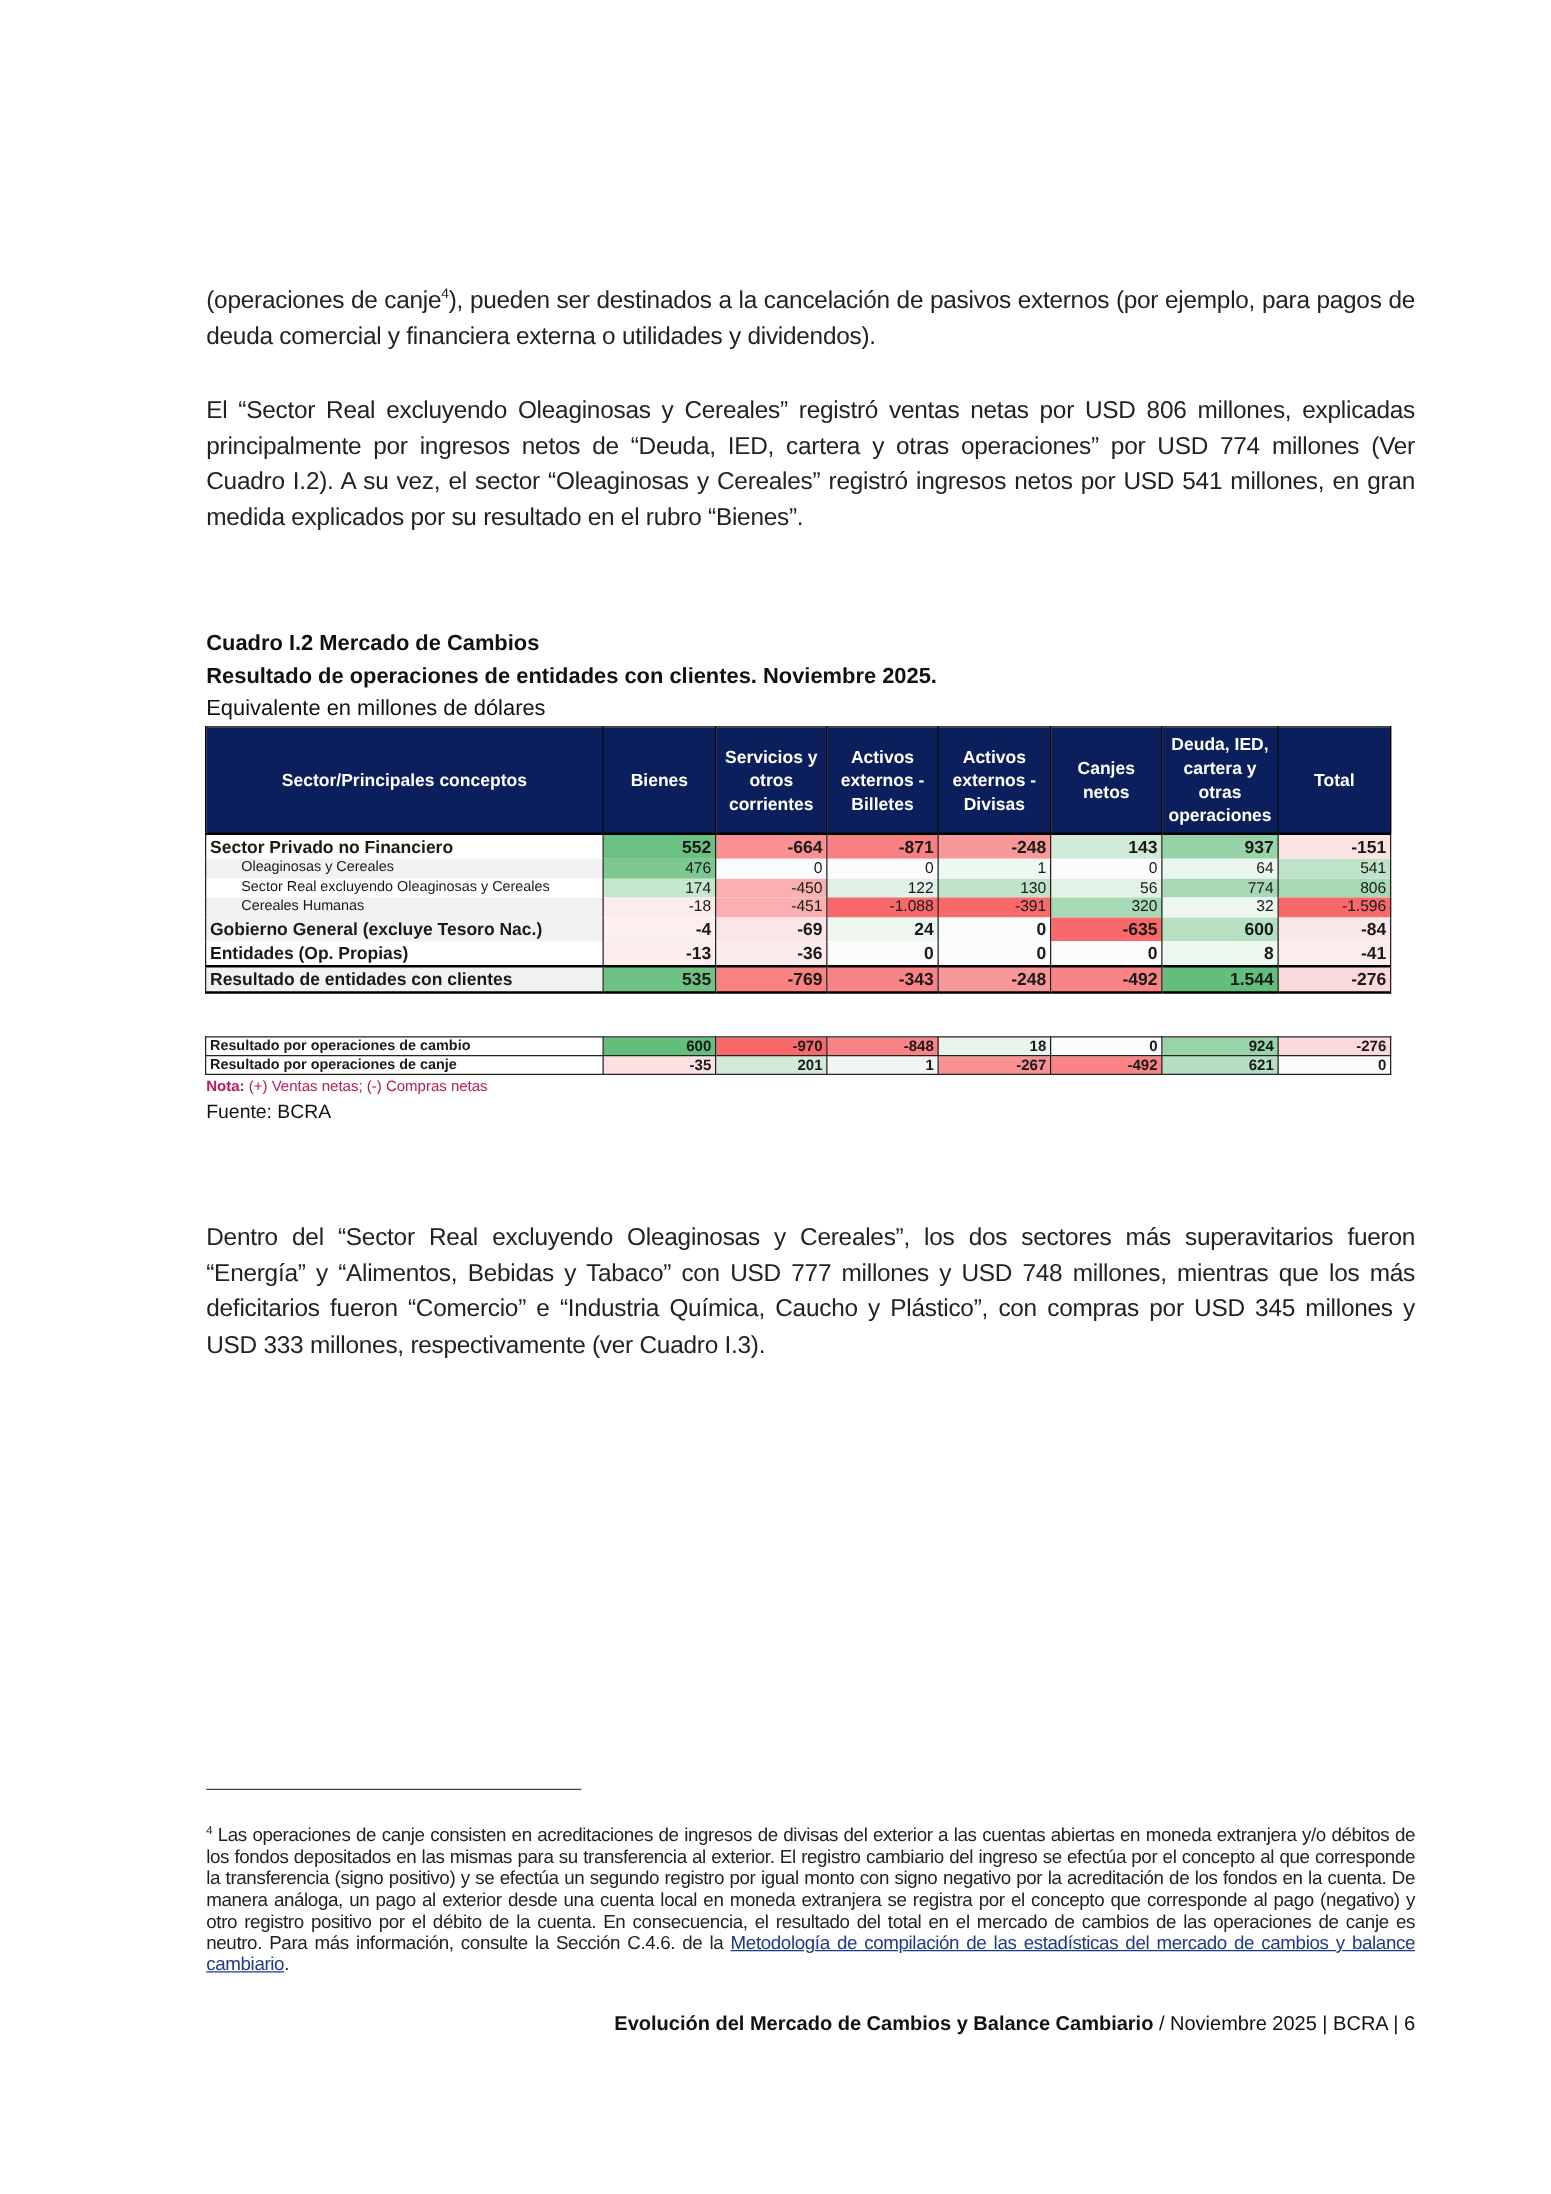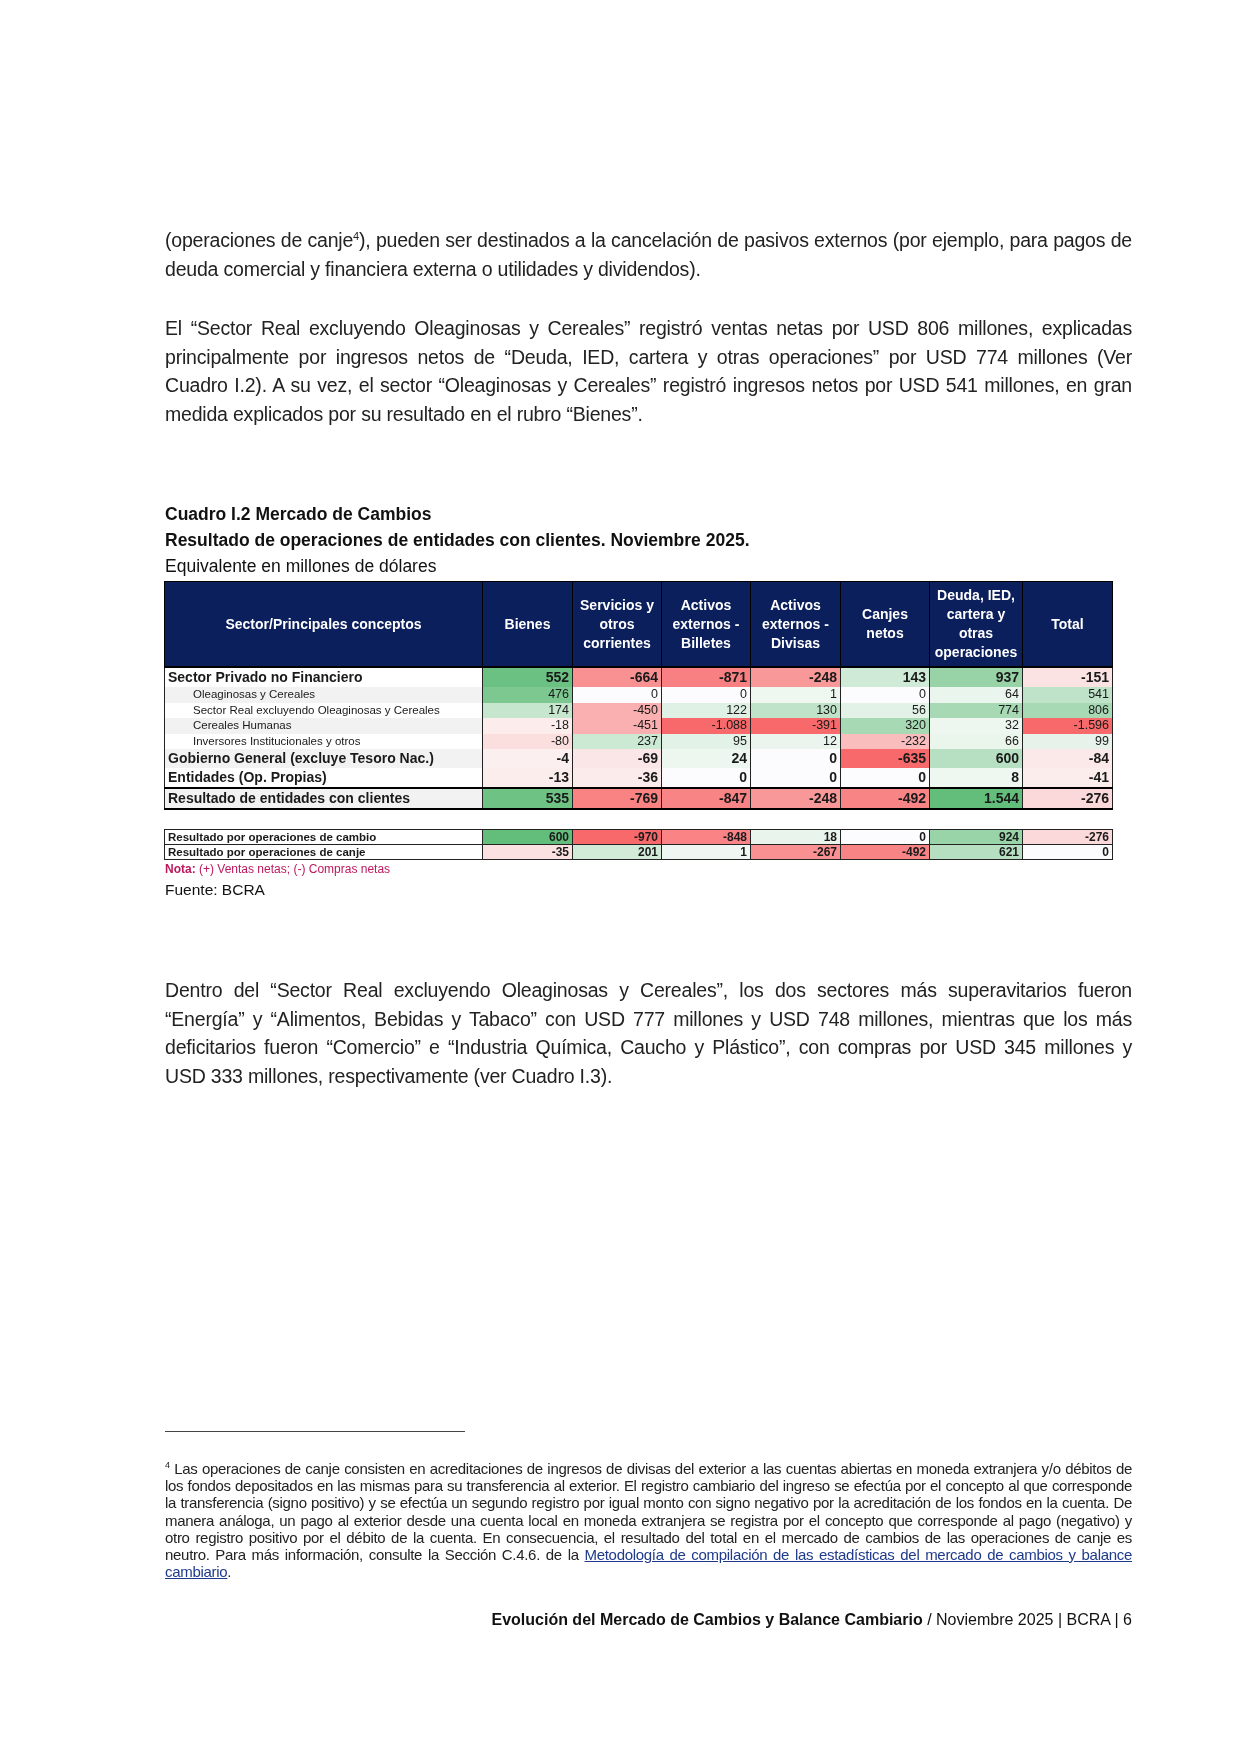--- a/index.html
+++ b/index.html
@@ -120,30 +120,20 @@
       <tr class="sub alt">
         <td class="lbl">Cereales Humanas</td>
         <td style="background: rgb(252, 236, 236);">-18</td>
         <td style="background: rgb(250, 175, 176);">-451</td>
         <td style="background: rgb(248, 105, 107);">-1.088</td>
         <td style="background: rgb(248, 105, 107);">-391</td>
         <td style="background: rgb(167, 217, 180);">320</td>
         <td style="background: rgb(237, 246, 239);">32</td>
         <td style="background: rgb(248, 105, 107);">-1.596</td>
       </tr>
-      <tr class="sub">
-        <td class="lbl">Inversores Institucionales y otros</td>
-        <td style="background: rgb(251, 222, 222);">-80</td>
-        <td style="background: rgb(204, 233, 212);">237</td>
-        <td style="background: rgb(227, 242, 231);">95</td>
-        <td style="background: rgb(235, 245, 238);">12</td>
-        <td style="background: rgb(250, 189, 190);">-232</td>
-        <td style="background: rgb(234, 245, 236);">66</td>
-        <td style="background: rgb(231, 243, 234);">99</td>
-      </tr>
       <tr class="bold alt">
         <td class="lbl">Gobierno General (excluye Tesoro Nac.)</td>
         <td style="background: rgb(252, 239, 239);">-4</td>
         <td style="background: rgb(251, 230, 231);">-69</td>
         <td style="background: rgb(237, 246, 239);">24</td>
         <td style="background: rgb(252, 252, 254);">0</td>
         <td style="background: rgb(248, 105, 107);">-635</td>
         <td style="background: rgb(183, 224, 194);">600</td>
         <td style="background: rgb(251, 233, 233);">-84</td>
       </tr>
@@ -154,21 +144,21 @@
         <td style="background: rgb(252, 252, 254);">0</td>
         <td style="background: rgb(252, 252, 254);">0</td>
         <td style="background: rgb(252, 252, 254);">0</td>
         <td style="background: rgb(239, 247, 241);">8</td>
         <td style="background: rgb(252, 237, 237);">-41</td>
       </tr>
       <tr class="bold total alt">
         <td class="lbl">Resultado de entidades con clientes</td>
         <td style="background: rgb(110, 195, 132);">535</td>
         <td style="background: rgb(249, 130, 131);">-769</td>
-        <td style="background: rgb(249, 132, 133);">-847</td>
+        <td style="background: rgb(249, 132, 133);">-343</td>
         <td style="background: rgb(249, 152, 153);">-248</td>
         <td style="background: rgb(249, 132, 134);">-492</td>
         <td style="background: rgb(99, 190, 123);">1.544</td>
         <td style="background: rgb(251, 216, 217);">-276</td>
       </tr>
     </tbody>
 </table>
 
 <table class="sec">
   <colgroup>

